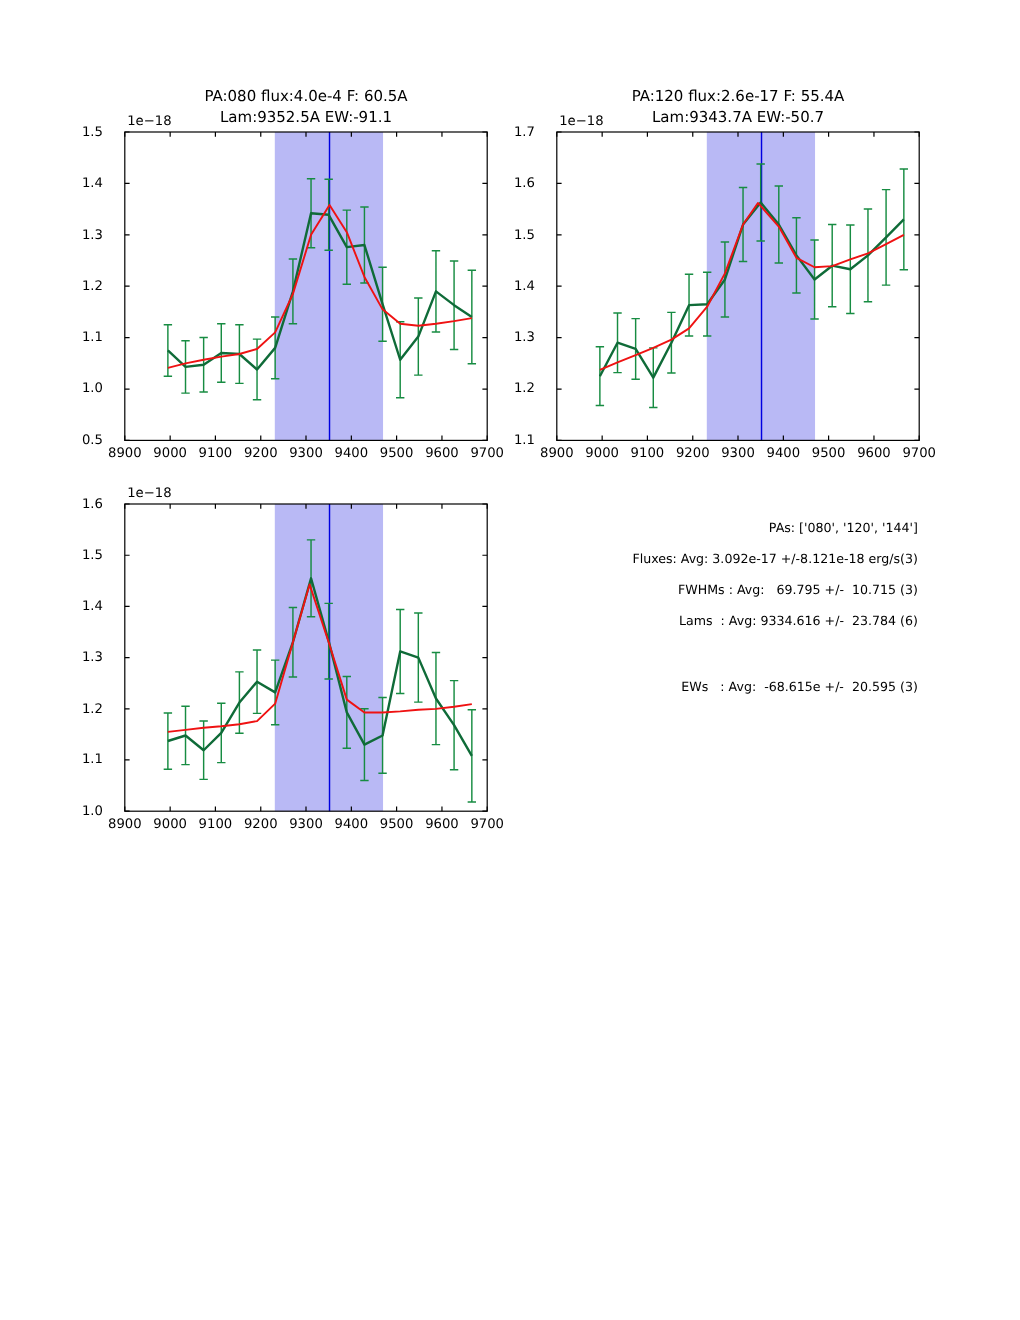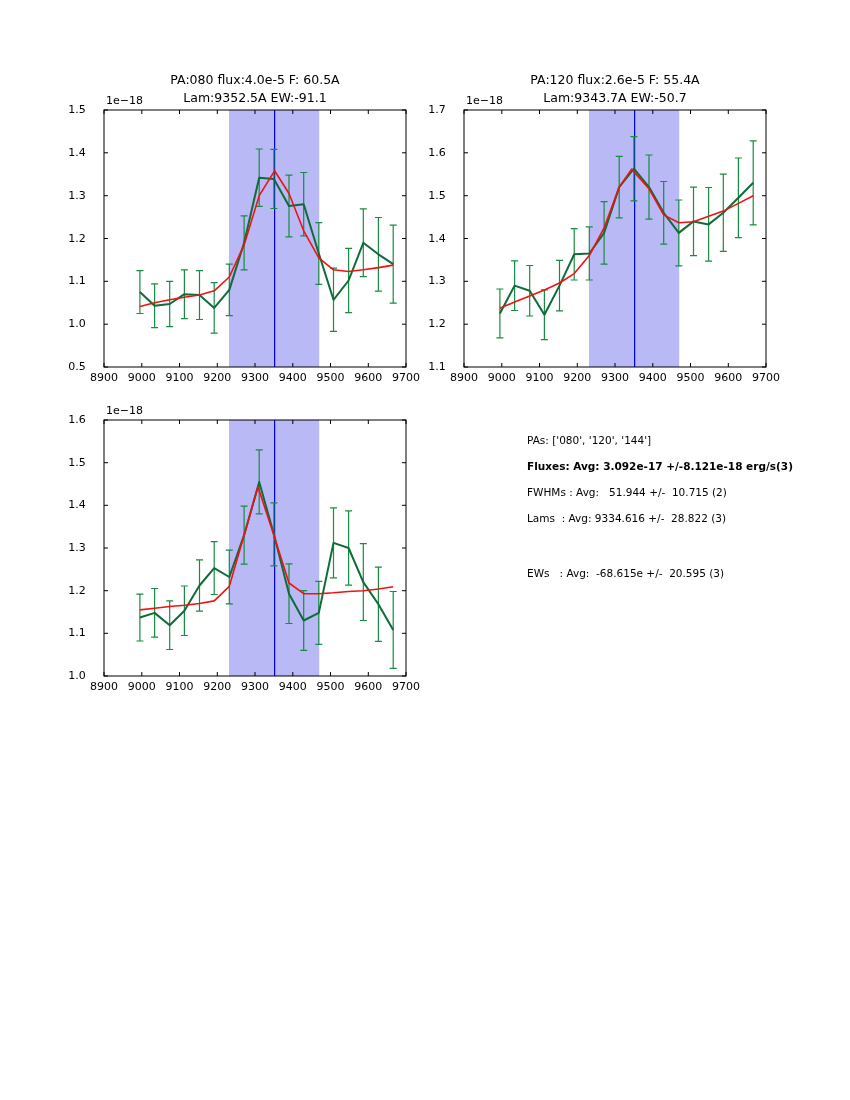--- a/index.html
+++ b/index.html
@@ -10,21 +10,21 @@
   .tickx{position:absolute;width:50px;text-align:center;font-size:11px;color:#000;}
   .ticky{position:absolute;width:42px;text-align:center;font-size:11px;color:#000;}
   .stats{position:absolute;font-size:10.5px;line-height:26px;white-space:pre;color:#000;}
   svg{position:absolute;overflow:visible;}
 </style>
 </head>
 <body>
 
 <div id="figure">
     <div class="ptitle" style="left: 64px; top: 71px; width: 382px;">
-      <div>PA:080 flux:4.0e-5 F: 60.5A</div>
+      <div>PA:080 flux:4.0e-4 F: 60.5A</div>
       <div>Lam:9352.5A EW:-91.1</div>
     </div>
     <div class="offset" style="left: 106px; top: 94px;">1e−18</div>
     <svg width="304" height="259" style="left: 103px; top: 109px;">
       <g transform="translate(1,1)">
         <rect x="125" y="0" width="90.2" height="257" fill="#b9b9f5"></rect>
         <line x1="170.6" y1="0" x2="170.6" y2="257" stroke="#0000e0" stroke-width="1.2"></line>
         <path d="M 35.9 160.6 L 35.9 203.5 M 32.4 160.6 L 39.4 160.6 M 32.4 203.5 L 39.4 203.5 M 50.6 173.9 L 50.6 217.6 M 47.1 173.9 L 54.1 173.9 M 47.1 217.6 L 54.1 217.6 M 65.7 171.3 L 65.7 216.7 M 62.2 171.3 L 69.2 171.3 M 62.2 216.7 L 69.2 216.7 M 80.4 159.8 L 80.4 208.6 M 76.9 159.8 L 83.9 159.8 M 76.9 208.6 L 83.9 208.6 M 95.5 160.6 L 95.5 209.5 M 92 160.6 L 99 160.6 M 92 209.5 L 99 209.5 M 110.2 172.6 L 110.2 223.2 M 106.7 172.6 L 113.7 172.6 M 106.7 223.2 L 113.7 223.2 M 125.3 154.2 L 125.3 205.6 M 121.8 154.2 L 128.8 154.2 M 121.8 205.6 L 128.8 205.6 M 140.1 105.8 L 140.1 159.8 M 136.6 105.8 L 143.6 105.8 M 136.6 159.8 L 143.6 159.8 M 155.2 39 L 155.2 96.4 M 151.7 39 L 158.7 39 M 151.7 96.4 L 158.7 96.4 M 169.9 39.4 L 169.9 98.5 M 166.4 39.4 L 173.4 39.4 M 166.4 98.5 L 173.4 98.5 M 185 65.1 L 185 126.8 M 181.5 65.1 L 188.5 65.1 M 181.5 126.8 L 188.5 126.8 M 199.7 62.5 L 199.7 125.9 M 196.2 62.5 L 203.2 62.5 M 196.2 125.9 L 203.2 125.9 M 214.8 112.7 L 214.8 174.3 M 211.3 112.7 L 218.3 112.7 M 211.3 174.3 L 218.3 174.3 M 229.5 158.1 L 229.5 221.4 M 226 158.1 L 233 158.1 M 226 221.4 L 233 221.4 M 244.6 138.4 L 244.6 202.6 M 241.1 138.4 L 248.1 138.4 M 241.1 202.6 L 248.1 202.6 M 259.3 98.9 L 259.3 166.6 M 255.8 98.9 L 262.8 98.9 M 255.8 166.6 L 262.8 166.6 M 274.4 107.5 L 274.4 181.2 M 270.9 107.5 L 277.9 107.5 M 270.9 181.2 L 277.9 181.2 M 289.2 115.2 L 289.2 193.2 M 285.7 115.2 L 292.7 115.2 M 285.7 193.2 L 292.7 193.2" stroke="#178c42" stroke-width="1.2" fill="none"></path>
         <polyline points="35.9,182 50.6,195.7 65.7,194 80.4,184.2 95.5,185 110.2,197.9 125.3,179.9 140.1,132.8 155.2,67.7 169.9,69 185,95.9 199.7,94.2 214.8,143.5 229.5,189.8 244.6,170.5 259.3,132.8 274.4,144.3 289.2,154.2" stroke="#0f6b38" stroke-width="2" fill="none" stroke-linejoin="round"></polyline>
         <polyline points="35.9,196.6 50.6,192.8 65.7,189.8 80.4,187.2 95.5,185 110.2,180.8 125.3,167 140.1,134.9 155.2,85.7 170.6,60.8 185,83.5 199.7,120.8 214.8,147.8 229.5,159.8 244.6,161.5 259.3,159.8 274.4,157.6 289.2,155.1" stroke="#ef1212" stroke-width="1.6" fill="none" stroke-linejoin="round"></polyline>
@@ -42,21 +42,21 @@
     <div class="tickx" style="left: 343.3px; top: 371px;">9600</div>
     <div class="tickx" style="left: 381px; top: 371px;">9700</div>
     <div class="ticky" style="left: 56px; top: 360px;">0.5</div>
     <div class="ticky" style="left: 56px; top: 317.2px;">1.0</div>
     <div class="ticky" style="left: 56px; top: 274.3px;">1.1</div>
     <div class="ticky" style="left: 56px; top: 231.5px;">1.2</div>
     <div class="ticky" style="left: 56px; top: 188.7px;">1.3</div>
     <div class="ticky" style="left: 56px; top: 145.8px;">1.4</div>
     <div class="ticky" style="left: 56px; top: 103px;">1.5</div>
     <div class="ptitle" style="left: 424px; top: 71px; width: 382px;">
-      <div>PA:120 flux:2.6e-5 F: 55.4A</div>
+      <div>PA:120 flux:2.6e-17 F: 55.4A</div>
       <div>Lam:9343.7A EW:-50.7</div>
     </div>
     <div class="offset" style="left: 466px; top: 94px;">1e−18</div>
     <svg width="304" height="259" style="left: 463px; top: 109px;">
       <g transform="translate(1,1)">
         <rect x="125" y="0" width="90.2" height="257" fill="#b9b9f5"></rect>
         <line x1="170.6" y1="0" x2="170.6" y2="257" stroke="#0000e0" stroke-width="1.2"></line>
         <path d="M 35.9 179 L 35.9 227.9 M 32.4 179 L 39.4 179 M 32.4 227.9 L 39.4 227.9 M 50.6 150.8 L 50.6 200.5 M 47.1 150.8 L 54.1 150.8 M 47.1 200.5 L 54.1 200.5 M 65.7 155.5 L 65.7 206 M 62.2 155.5 L 69.2 155.5 M 62.2 206 L 69.2 206 M 80.4 179.9 L 80.4 229.6 M 76.9 179.9 L 83.9 179.9 M 76.9 229.6 L 83.9 229.6 M 95.5 150.3 L 95.5 200.9 M 92 150.3 L 99 150.3 M 92 200.9 L 99 200.9 M 110.2 118.6 L 110.2 170 M 106.7 118.6 L 113.7 118.6 M 106.7 170 L 113.7 170 M 125.3 116.9 L 125.3 170 M 121.8 116.9 L 128.8 116.9 M 121.8 170 L 128.8 170 M 140.1 91.7 L 140.1 154.2 M 136.6 91.7 L 143.6 91.7 M 136.6 154.2 L 143.6 154.2 M 155.2 46.3 L 155.2 107.9 M 151.7 46.3 L 158.7 46.3 M 151.7 107.9 L 158.7 107.9 M 169.9 26.6 L 169.9 90.8 M 166.4 26.6 L 173.4 26.6 M 166.4 90.8 L 173.4 90.8 M 185 45 L 185 109.2 M 181.5 45 L 188.5 45 M 181.5 109.2 L 188.5 109.2 M 199.7 71.5 L 199.7 134.1 M 196.2 71.5 L 203.2 71.5 M 196.2 134.1 L 203.2 134.1 M 214.8 90 L 214.8 155.9 M 211.3 90 L 218.3 90 M 211.3 155.9 L 218.3 155.9 M 229.5 77.1 L 229.5 145.6 M 226 77.1 L 233 77.1 M 226 145.6 L 233 145.6 M 244.6 77.5 L 244.6 151.2 M 241.1 77.5 L 248.1 77.5 M 241.1 151.2 L 248.1 151.2 M 259.3 64.2 L 259.3 141.4 M 255.8 64.2 L 262.8 64.2 M 255.8 141.4 L 262.8 141.4 M 274.4 48 L 274.4 127.6 M 270.9 48 L 277.9 48 M 270.9 127.6 L 277.9 127.6 M 289.2 30.8 L 289.2 114.8 M 285.7 30.8 L 292.7 30.8 M 285.7 114.8 L 292.7 114.8" stroke="#178c42" stroke-width="1.2" fill="none"></path>
         <polyline points="35.9,203.5 50.6,175.6 65.7,180.8 80.4,204.7 95.5,175.6 110.2,144.3 125.3,143.5 140.1,122.9 155.2,77.1 169.9,58.7 185,77.1 199.7,102.8 214.8,122.9 229.5,111.4 244.6,114.4 259.3,102.8 274.4,87.8 289.2,72.8" stroke="#0f6b38" stroke-width="2" fill="none" stroke-linejoin="round"></polyline>
         <polyline points="35.9,198.3 50.6,191.9 65.7,185.9 80.4,179.9 95.5,173 110.2,163.6 125.3,145.6 140.1,117.8 155.2,77.1 167.6,59.1 185,78.8 199.7,104.9 214.8,112.7 229.5,111.8 244.6,106.2 259.3,101.1 274.4,93.4 289.2,85.7" stroke="#ef1212" stroke-width="1.6" fill="none" stroke-linejoin="round"></polyline>
@@ -101,20 +101,20 @@
     <div class="tickx" style="left: 305.5px; top: 680px;">9500</div>
     <div class="tickx" style="left: 343.3px; top: 680px;">9600</div>
     <div class="tickx" style="left: 381px; top: 680px;">9700</div>
     <div class="ticky" style="left: 56px; top: 669px;">1.0</div>
     <div class="ticky" style="left: 56px; top: 626.3px;">1.1</div>
     <div class="ticky" style="left: 56px; top: 583.7px;">1.2</div>
     <div class="ticky" style="left: 56px; top: 541px;">1.3</div>
     <div class="ticky" style="left: 56px; top: 498.3px;">1.4</div>
     <div class="ticky" style="left: 56px; top: 455.7px;">1.5</div>
     <div class="ticky" style="left: 56px; top: 413px;">1.6</div>
-    <div style="position: absolute; left: 527px; top: 427px;">
+    <div style="position: absolute; left: 527px; top: 427px; text-align: right;">
       <div class="stats" style="position: relative;">PAs: ['080', '120', '144']</div>
-      <div class="stats" style="position: relative; font-weight: bold;">Fluxes: Avg: 3.092e-17 +/-8.121e-18 erg/s(3)</div>
-      <div class="stats" style="position: relative;">FWHMs : Avg:   51.944 +/-  10.715 (2)</div>
-      <div class="stats" style="position: relative;">Lams  : Avg: 9334.616 +/-  28.822 (3)</div>
+      <div class="stats" style="position: relative;">Fluxes: Avg: 3.092e-17 +/-8.121e-18 erg/s(3)</div>
+      <div class="stats" style="position: relative;">FWHMs : Avg:   69.795 +/-  10.715 (3)</div>
+      <div class="stats" style="position: relative;">Lams  : Avg: 9334.616 +/-  23.784 (6)</div>
       <div class="stats" style="position: relative; margin-top: 29px;">EWs   : Avg:  -68.615e +/-  20.595 (3)</div>
     </div>
   </div>
 
 </body></html>

